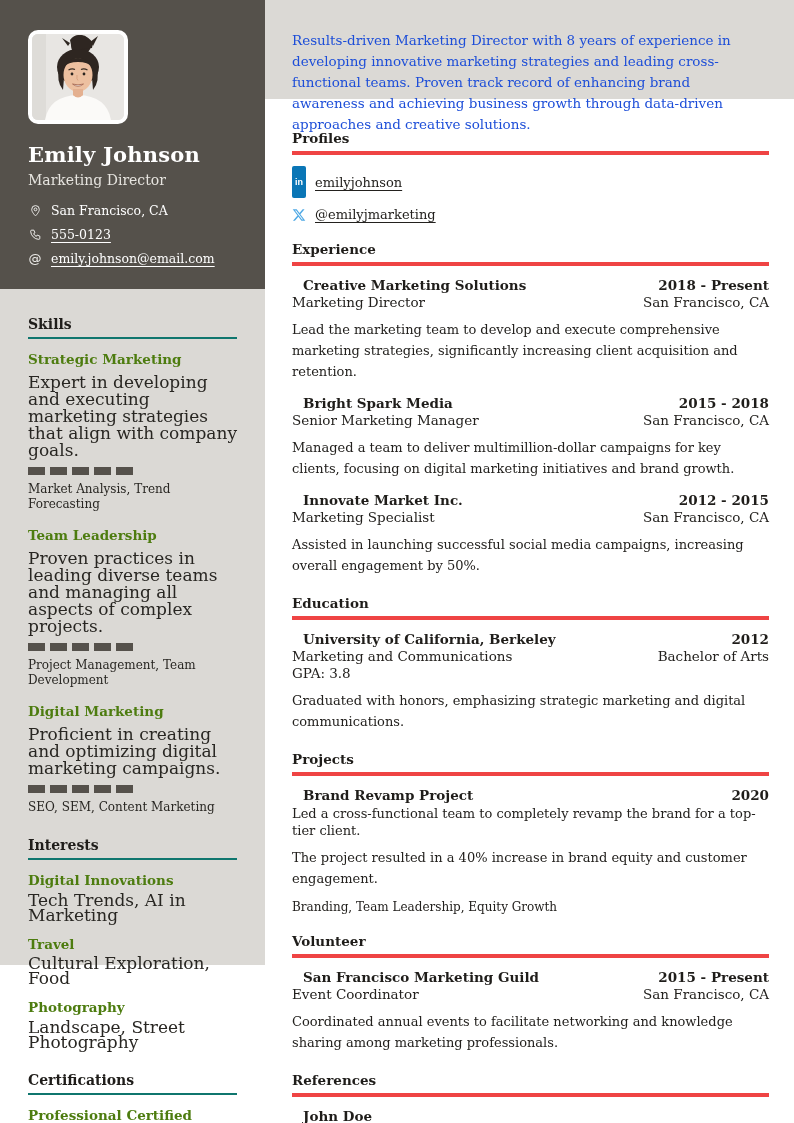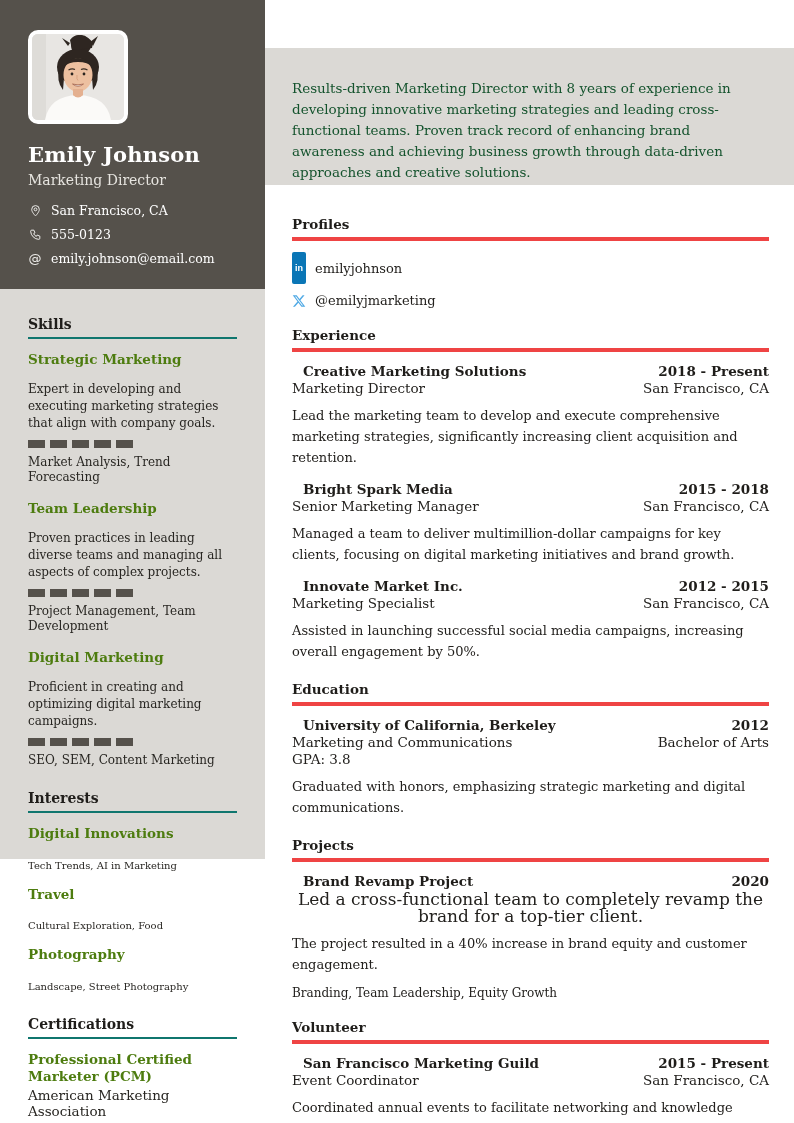--- a/index.html
+++ b/index.html
@@ -4,78 +4,78 @@
 <style>
   * { box-sizing: border-box; }
   html, body { margin: 0; padding: 0; }
   body {
     width: 794px; height: 1123px; overflow: hidden; position: relative;
     background: #ffffff; color: #23211e;
     font-family: "DejaVu Serif", serif;
   }
 
   
-  .sidebar { position: absolute; left: 0; top: 0; width: 265px; height: 859px; background: #dbd9d5; }
+  .sidebar { position: absolute; left: 0; top: 0; width: 265px; height: 965px; background: #dbd9d5; }
   .side-header { background: #55514b; color: #ffffff; padding: 30px 28px 23px 28px; }
   .photo-frame {
     width: 100px; height: 94px; border: 4px solid #ffffff; border-radius: 10px;
     overflow: hidden; background: #e7e5e2;
   }
   .photo-frame svg { display: block; }
   .name { font-size: 21px; font-weight: bold; margin-top: 18px; letter-spacing: .2px; color: #ffffff; }
   .job-title { font-size: 14px; margin-top: 5px; color: #e6e4df; }
   .contact { margin-top: 15px; font-size: 12.5px; }
   .contact-row { display: flex; align-items: center; gap: 9px; margin-top: 9px; }
   .contact-icon { width: 14px; height: 14px; flex: 0 0 14px; display: flex; align-items: center; justify-content: center; }
   .at-glyph { font-size: 13px; color: #f0efec; line-height: 1; font-family: "DejaVu Sans", sans-serif; }
-  .u-link { text-underline-offset: 3px; text-decoration-thickness: 1px; color: inherit; cursor: pointer; }
+  .u-link { text-decoration: underline; text-underline-offset: 3px; text-decoration-thickness: 1px; color: inherit; cursor: pointer; }
 
   .side-body { padding: 27px 28px 0 28px; color: #282622; }
   .side-section { margin-bottom: 22px; }
   .side-heading {
     font-size: 14px; font-weight: bold; color: #1f1d1a;
     padding-bottom: 5px; border-bottom: 2px solid #0f766e; margin: 0 0 12px 0;
   }
   .skill { margin-bottom: 15px; }
   .item-name { font-weight: bold; font-size: 13.5px; color: #4d7c0f; line-height: 1.25; }
-  .skill-desc { font-size: 12px; line-height: 17px; margin-top: 13px; }
+  .skill-desc { font-size: 17px; line-height: 17px; margin-top: 6px; }
   .rating { display: flex; gap: 5px; margin: 8px 0 7px 0; }
   .rating span { width: 17px; height: 8px; background: #55514b; }
   .keywords { font-size: 12px; line-height: 15px; }
   .interest { margin-bottom: 13px; }
-  .interest .keywords { font-size: 10px; margin-top: 16px; }
+  .interest .keywords { font-size: 17px; margin-top: 4px; }
   .cred { margin-bottom: 14px; }
   .cred-issuer { font-size: 13.5px; margin-top: 2px; }
   .cred-date { font-size: 13.5px; font-weight: bold; margin-top: 1px; }
   .cred-summary { font-size: 13px; line-height: 21px; margin-top: 10px; }
 
   
   .main { position: absolute; left: 265px; top: 0; width: 529px; }
   .summary-block {
-    background: #dbd9d5; height: 137px; padding: 30px 30px 0 27px;
-    font-size: 13.5px; line-height: 21px; color: #14532d; margin-top: 48px;
+    background: #dbd9d5; height: 99px; padding: 30px 30px 0 27px;
+    font-size: 13.5px; line-height: 21px; color: #1d4ed8;
   }
   .content { padding: 31px 25px 0 27px; }
   .m-section { margin-bottom: 19px; }
   .main-heading {
     font-size: 13.5px; font-weight: bold; color: #1f1d1a;
     padding-bottom: 5px; border-bottom: 4px solid #ef4444; margin: 0 0 11px 0;
   }
   .profile-row { display: flex; align-items: center; gap: 9px; margin-bottom: 9px; font-size: 13px; }
   .li-badge {
     width: 14px; height: 32px; border-radius: 2px; background: #0a76b6; color: #fff;
     font-family: "Liberation Sans", sans-serif; font-size: 9px; font-weight: bold;
     display: flex; align-items: center; justify-content: center; line-height: 1;
   }
   .entry { margin-bottom: 13px; }
   .entry-head, .entry-sub { display: flex; justify-content: space-between; font-size: 13.5px; line-height: 17px; }
   .b { font-weight: bold; color: #1f1d1a; margin-left: 11px; }
   .right-cell { text-align: right; white-space: nowrap; }
   .entry-summary { font-size: 13px; line-height: 21px; margin-top: 8px; }
-  .entry-desc { font-size: 17px; line-height: 17px; margin-top: 1px; text-align: center; }
+  .entry-desc { font-size: 13px; line-height: 17px; margin-top: 1px; }
   .entry-keywords { font-size: 12px; margin-top: 11px; }
   .gpa-row { font-size: 13.5px; line-height: 17px; }
 </style>
 </head>
 <body>
 
 <aside class="sidebar">
   <div class="side-header">
     <div class="photo-frame">
       <svg width="92" height="86" viewBox="0 0 92 86">

